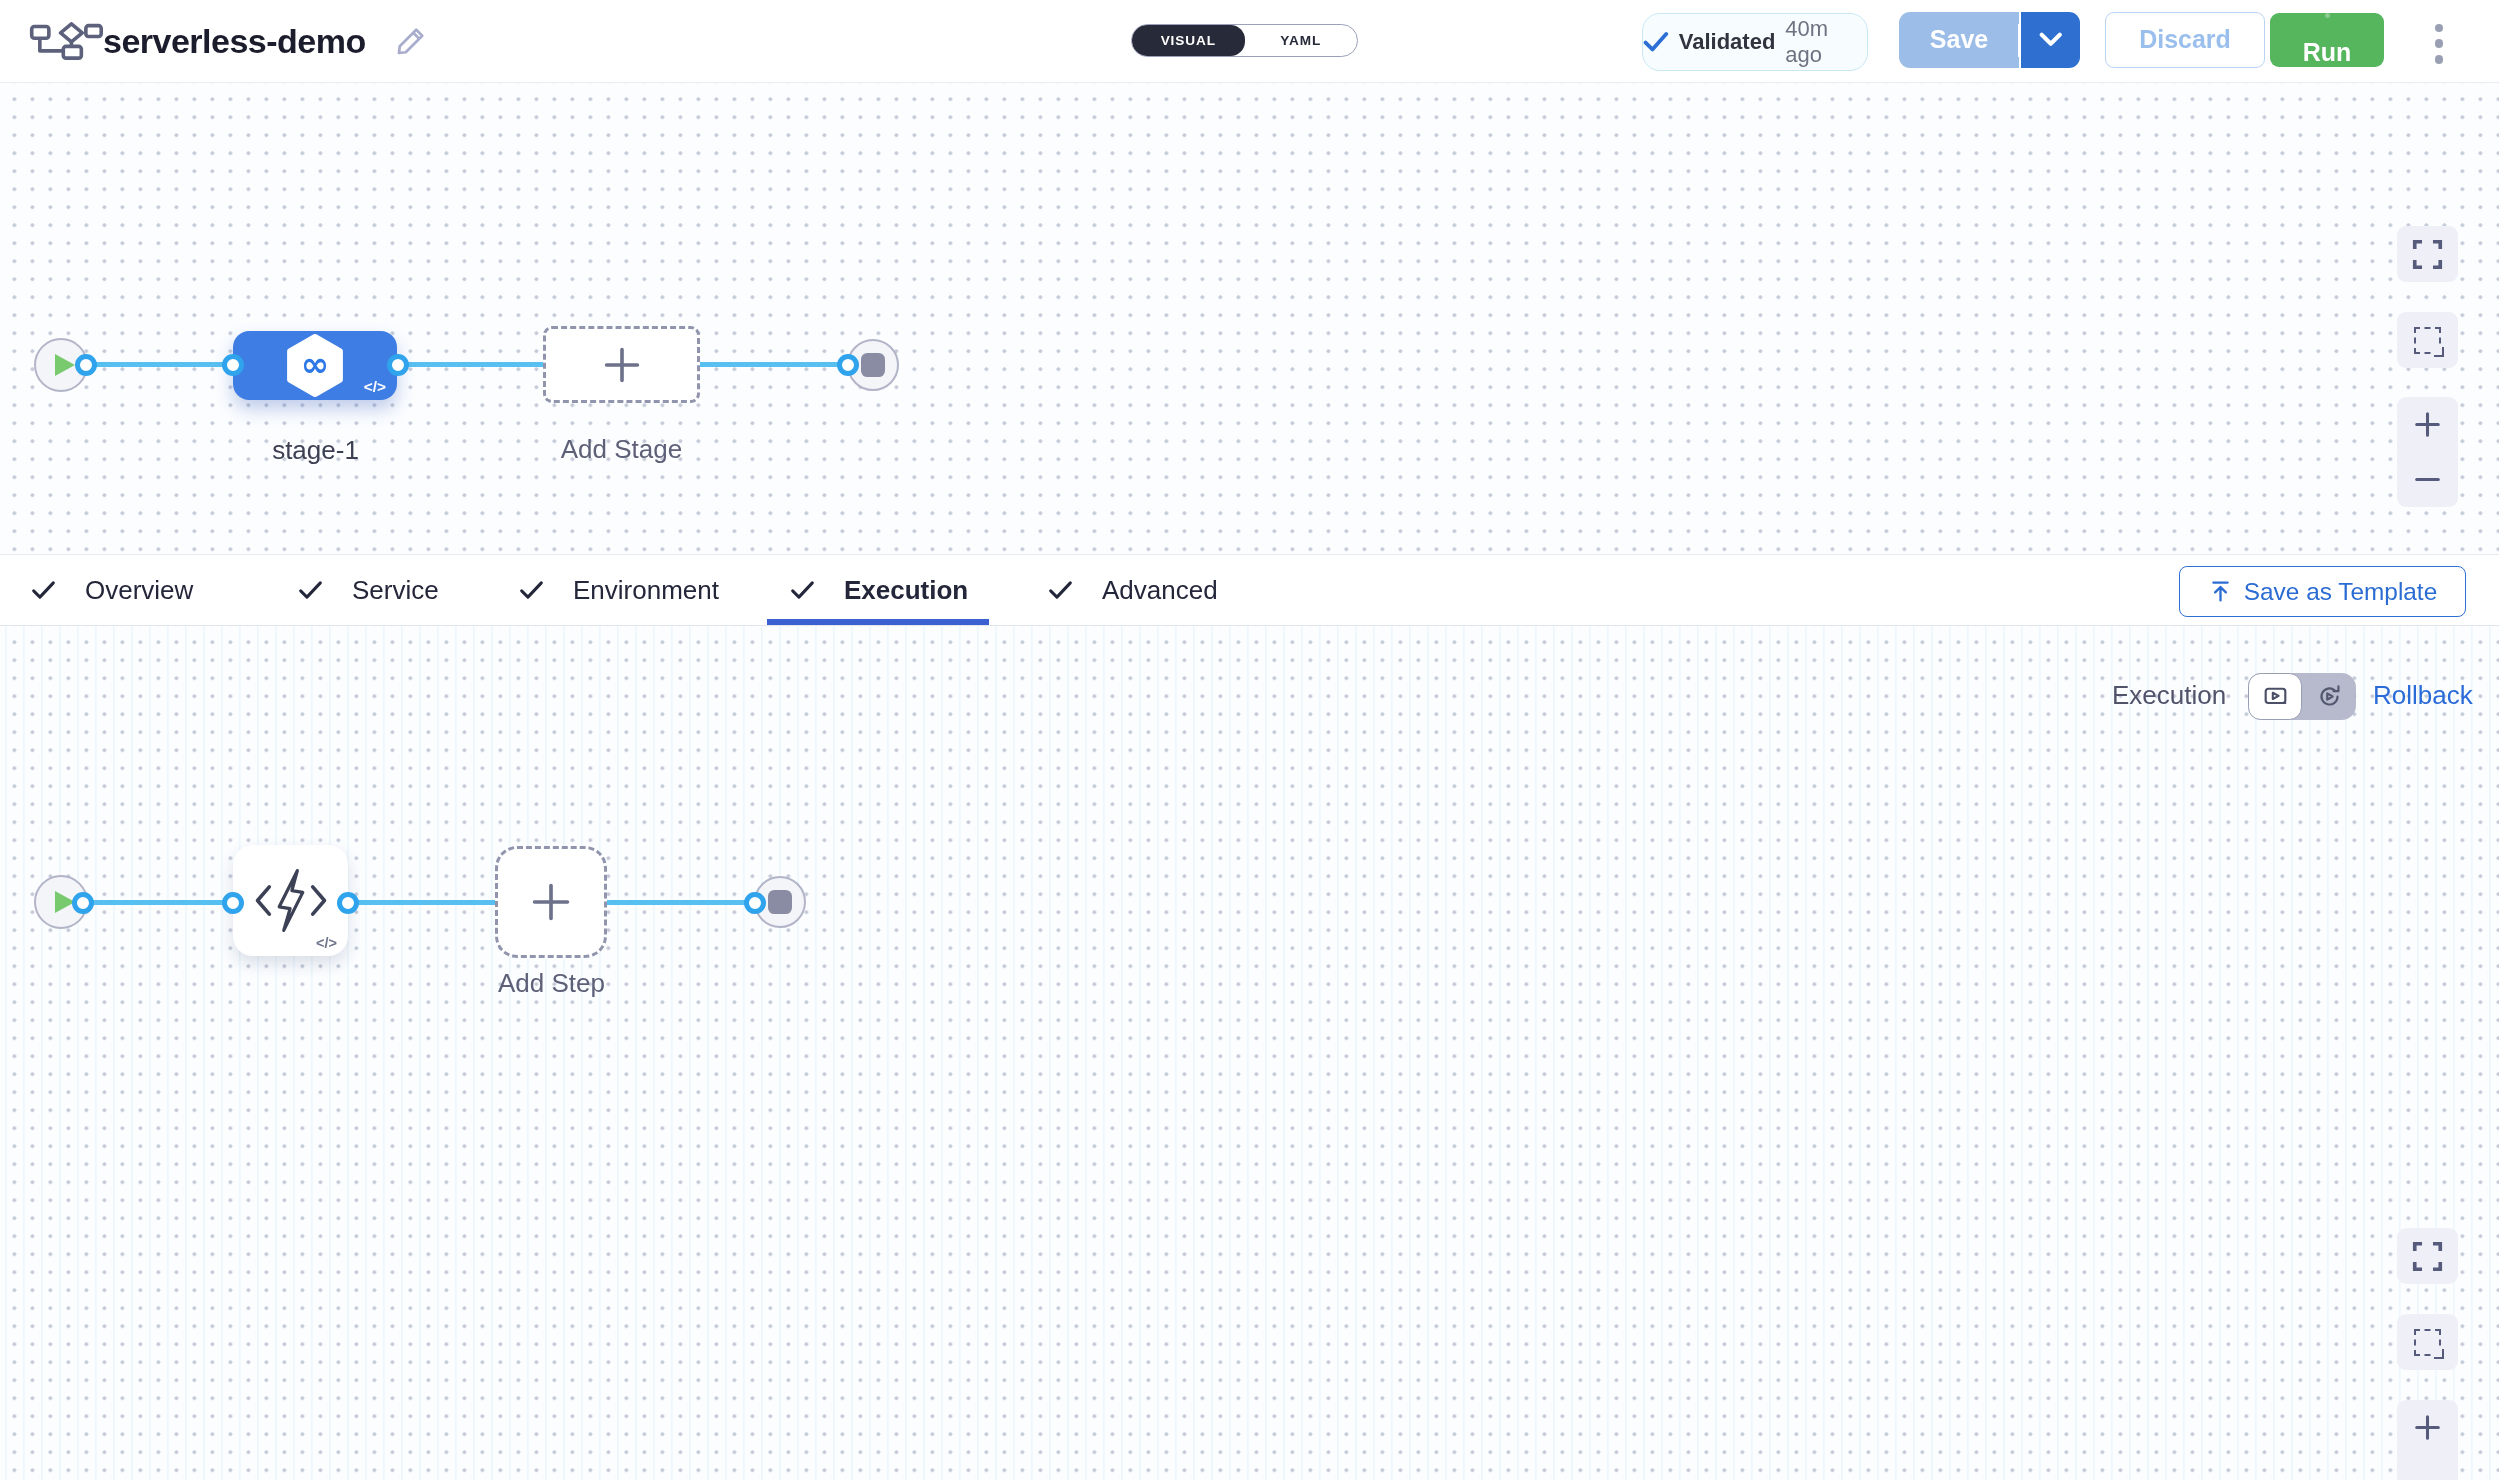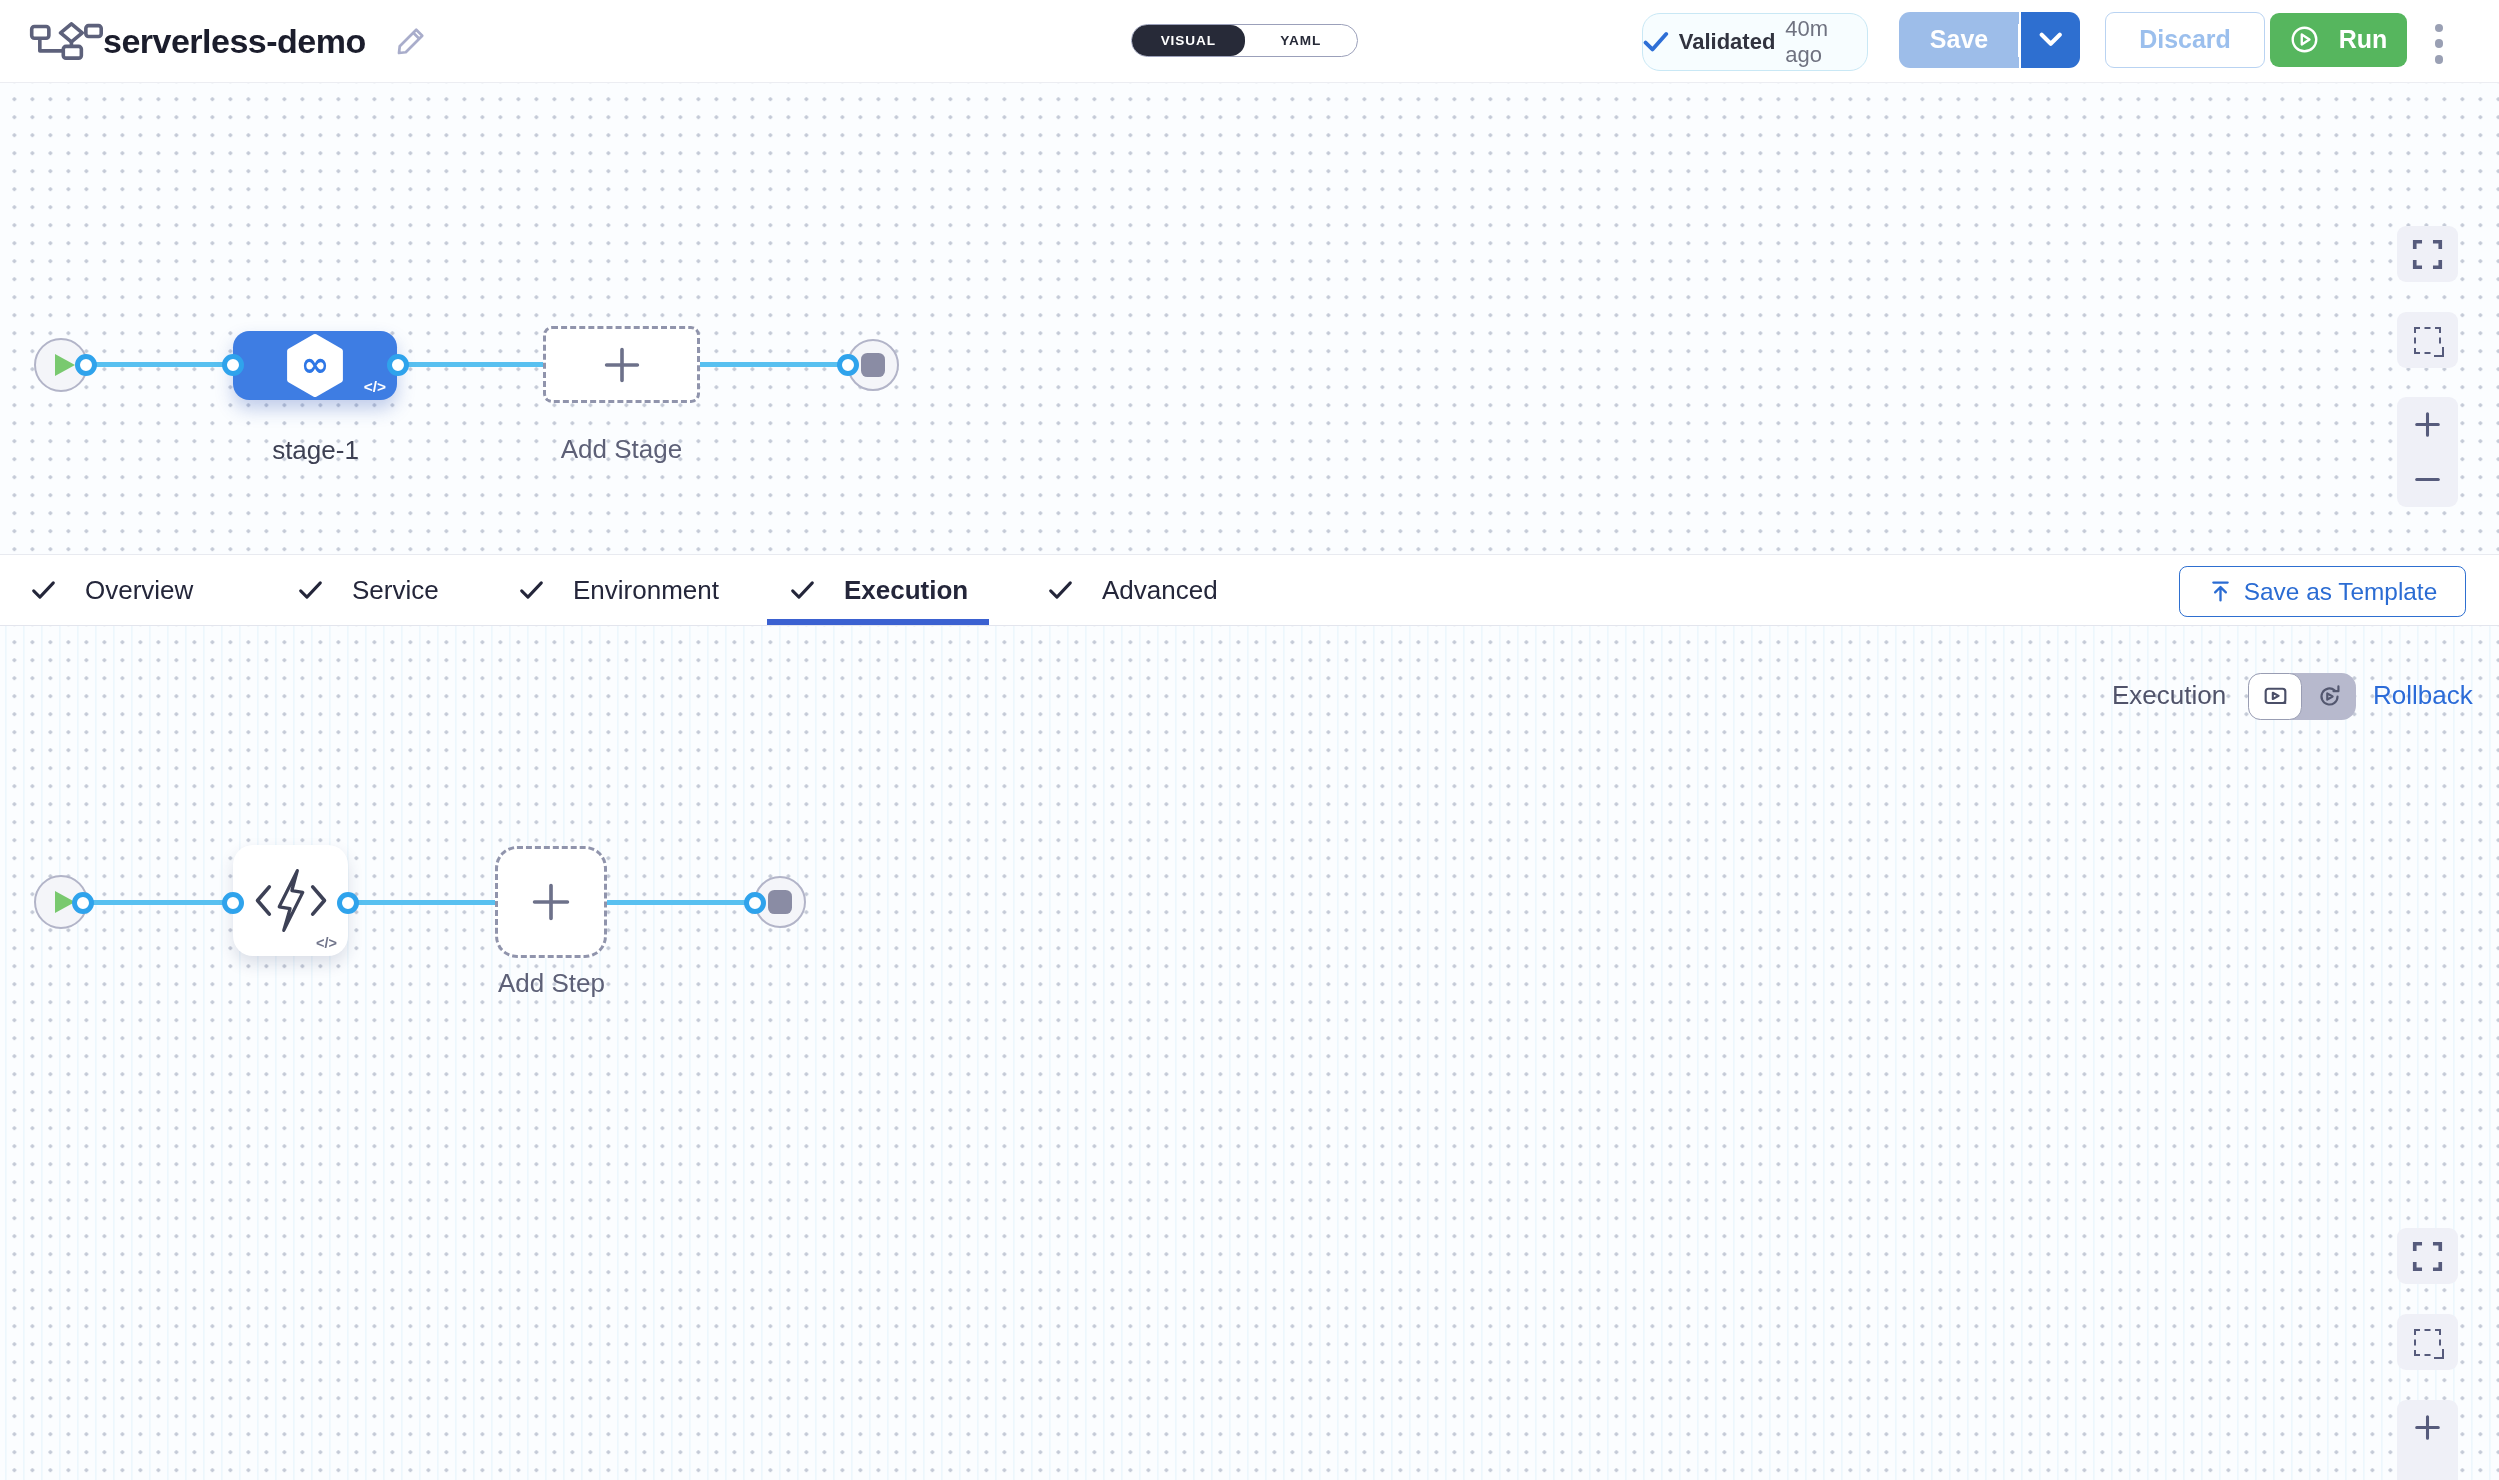--- a/index.html
+++ b/index.html
@@ -25,21 +25,21 @@
   .validated .vlabel { font-size:22px; font-weight:bold; color:#31333f; }
   .validated .vtime  { font-size:22px; color:#6f7280; }
 
   .btn { position:absolute; top:11.7px; display:flex; align-items:center; justify-content:center;
          font-weight:bold; font-size:25px; cursor:pointer; }
   .save-main { left:1899px; width:120px; height:56px; background:#9dbde9; color:#fff; border-radius:11px 0 0 11px; }
   .save-divider { position:absolute; left:2018px; top:23.5px; width:2.7px; height:33px; background:#fff; }
   .save-caret { left:2021px; width:59px; height:56px; background:#2e6fd0; border-radius:0 11px 11px 0; }
   .discard { left:2097px; width:160px; height:56px; background:#fff; border:1.8px solid #b9d3f2;
              color:#9bbfed; border-radius:9px;margin-left:8px; }
-  .run { left:2270px; top:12.6px; width:137px; height:54px; background:#56b65e; color:#fff; border-radius:9px; gap:20px; }
+  .run { left:2270px; top:12.6px; width:114px; height:54px; background:#56b65e; color:#fff; border-radius:9px; gap:20px;flex-direction:column; }
   .kebab { position:absolute; left:2430px; top:23.5px; width:18px; height:40px; display:flex; flex-direction:column;
            align-items:center; justify-content:space-between; cursor:pointer; }
   .kebab i { width:8.1px; height:8.1px; border-radius:50%; background:#9aa0b4; }
 
   
   .canvas { position:absolute; left:0; width:2500px; overflow:hidden;
             background-color:#fbfdff;
             background-image:radial-gradient(circle,#c3c9d6 1.5px,transparent 2.1px);
             background-size:18px 18px; background-position:5.4px 7.2px; }
   .canvas-top { top:83px; height:471px; }

